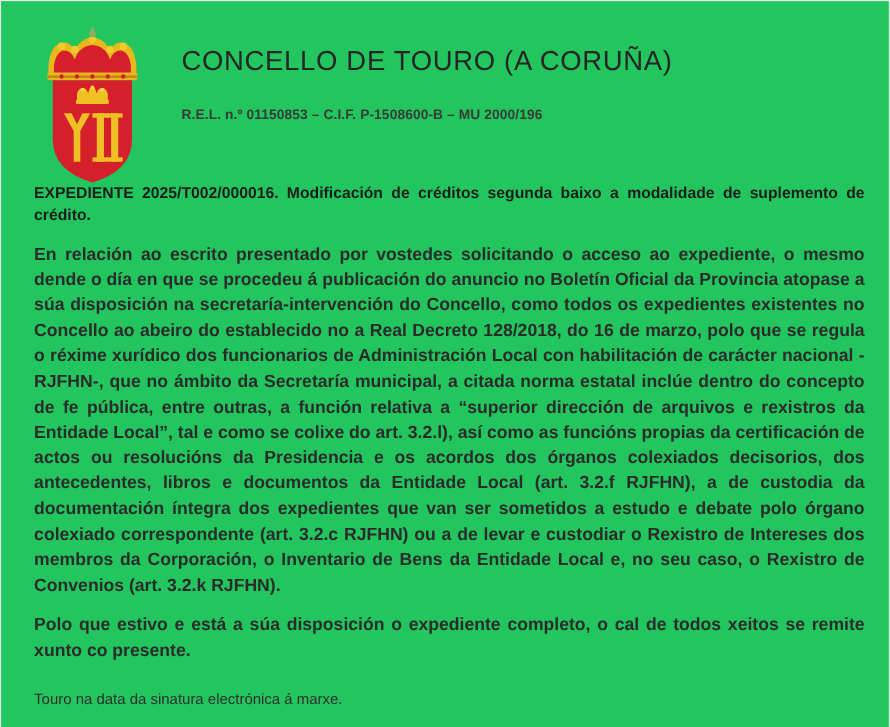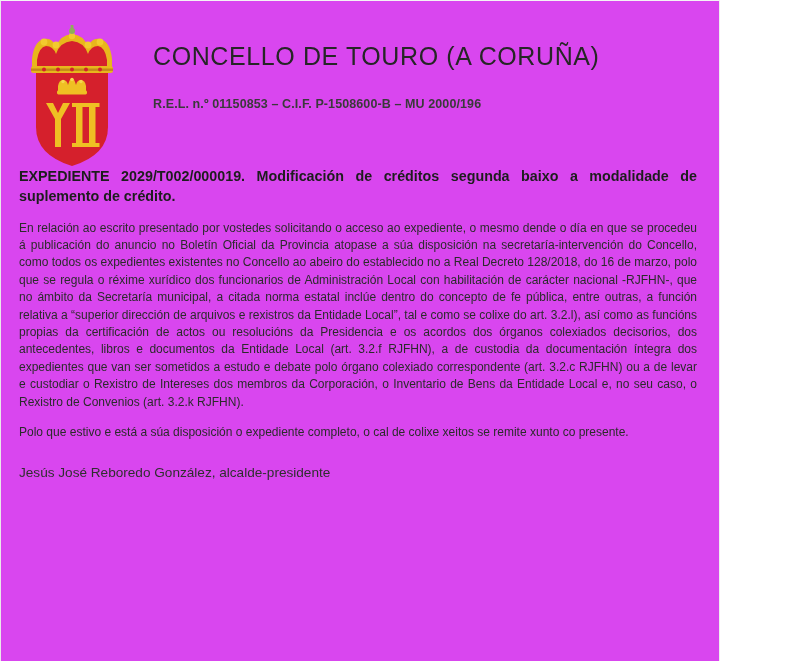--- a/index.html
+++ b/index.html
@@ -6,28 +6,29 @@
     margin: 0;
     padding: 0;
     background: #ffffff;
   }
   body {
     font-family: "Liberation Sans", sans-serif;
     -webkit-font-smoothing: antialiased;
   }
   .page {
     position: relative;
-    width: 720px;
+    width: 809px;
     height: 661px;
-    background: #d946ef;
+    background: #22c55e;
     box-sizing: border-box;
     overflow: hidden;
     border-left: 1px solid #e9e9e9;
     border-right: 1px solid #eeeeee;
     border-top: 1px solid #f4f4f4;
+    padding-left: 12px;
   }
 
   
   .header {
     display: flex;
     align-items: flex-start;
     padding: 18px 0 0 16px;
     height: 165px;
     box-sizing: border-box;
   }
@@ -65,26 +66,27 @@
   }
   .doc-heading {
     font-size: 14.3px;
     font-weight: bold;
     color: #1d1d1d;
     line-height: 1.42;
     text-align: justify;
     margin: 0 0 13px 0;
   }
   p.body-par {
-    font-size: 12px;
+    font-size: 16px;
     color: #2b2b2b;
     line-height: 1.45;
     text-align: justify;
     text-justify: inter-word;
     margin: 0 0 13px 0;
+    font-weight: bold;
   }
   p.body-par:last-of-type { margin-bottom: 0; }
 
   .signature {
     margin-top: 22px;
   }
   .sig-line {
     font-size: 13.6px;
     color: #2f2f2f;
     line-height: 1.45;
@@ -157,24 +159,25 @@
     </div>
 
     <div class="header-text">
       <div class="org-title">CONCELLO DE TOURO (A CORUÑA)</div>
       <div class="org-sub">R.E.L. n.º 01150853 – C.I.F. P-1508600-B – MU 2000/196</div>
     </div>
   </div>
 
   <div class="content">
 
-    <div class="doc-heading">EXPEDIENTE 2029/T002/000019. Modificación de créditos segunda baixo a modalidade de suplemento de crédito.</div>
+    <div class="doc-heading">EXPEDIENTE 2025/T002/000016. Modificación de créditos segunda baixo a modalidade de suplemento de crédito.</div>
 
     <p class="body-par">En relación ao escrito presentado por vostedes solicitando o acceso ao expediente, o mesmo dende o día en que se procedeu á publicación do anuncio no Boletín Oficial da Provincia atopase a súa disposición na secretaría-intervención do Concello, como todos os expedientes existentes no Concello ao abeiro do establecido no a Real Decreto 128/2018, do 16 de marzo, polo que se regula o réxime xurídico dos funcionarios de Administración Local con habilitación de carácter nacional -RJFHN-, que no ámbito da Secretaría municipal, a citada norma estatal inclúe dentro do concepto de fe pública, entre outras, a función relativa a “superior dirección de arquivos e rexistros da Entidade Local”, tal e como se colixe do art. 3.2.l), así como as funcións propias da certificación de actos ou resolucións da Presidencia e os acordos dos órganos colexiados decisorios, dos antecedentes, libros e documentos da Entidade Local (art. 3.2.f RJFHN), a de custodia da documentación íntegra dos expedientes que van ser sometidos a estudo e debate polo órgano colexiado correspondente (art. 3.2.c RJFHN) ou a de levar e custodiar o Rexistro de Intereses dos membros da Corporación, o Inventario de Bens da Entidade Local e, no seu caso, o Rexistro de Convenios (art. 3.2.k RJFHN).</p>
 
-    <p class="body-par">Polo que estivo e está a súa disposición o expediente completo, o cal de colixe xeitos se remite xunto co presente.</p>
+    <p class="body-par">Polo que estivo e está a súa disposición o expediente completo, o cal de todos xeitos se remite xunto co presente.</p>
 
     <div class="signature">
+      <div class="sig-line">Touro na data da sinatura electrónica á marxe.</div>
       <div class="sig-line">Jesús José Reboredo González, alcalde-presidente</div>
     </div>
 
   </div>
 </div>
 
 </body></html>

